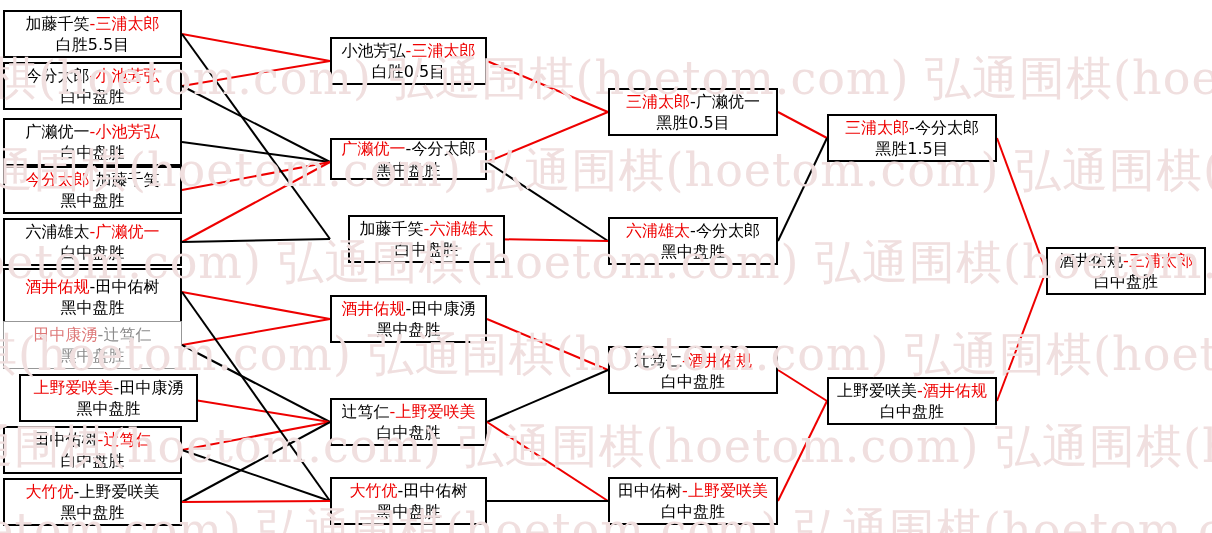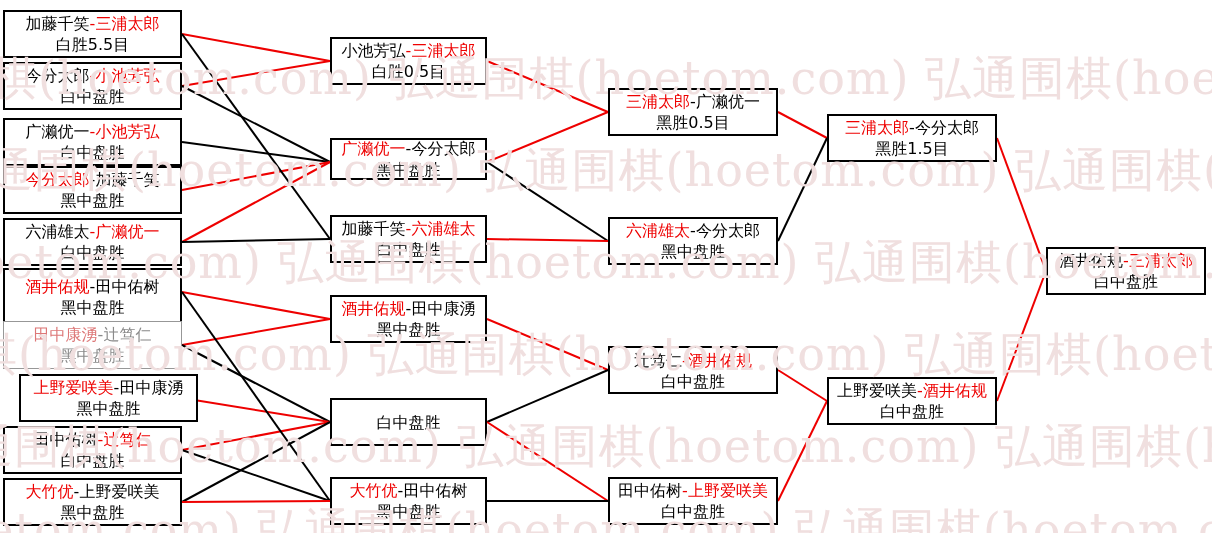--- a/index.html
+++ b/index.html
@@ -105,29 +105,30 @@
     <div class="l2">黑中盘胜</div>
   </div>
       <div class="match" style="left: 330px; top: 37px; width: 157px; height: 48px;">
     <div class="l1"><span class="p1">小池芳弘</span><span class="sep win">-</span><span class="p2 win">三浦太郎</span></div>
     <div class="l2">白胜0.5目</div>
   </div>
       <div class="match" style="left: 330px; top: 138px; width: 157px; height: 42px;">
     <div class="l1"><span class="p1 win">广濑优一</span><span class="sep">-</span><span class="p2">今分太郎</span></div>
     <div class="l2">黑中盘胜</div>
   </div>
-      <div class="match" style="left: 330px; top: 215px; width: 157px; height: 48px;">
+      <div class="match" style="left: 348px; top: 215px; width: 157px; height: 48px;">
     <div class="l1"><span class="p1">加藤千笑</span><span class="sep win">-</span><span class="p2 win">六浦雄太</span></div>
     <div class="l2">白中盘胜</div>
   </div>
       <div class="match" style="left: 330px; top: 295px; width: 157px; height: 48px;">
     <div class="l1"><span class="p1 win">酒井佑规</span><span class="sep">-</span><span class="p2">田中康湧</span></div>
     <div class="l2">黑中盘胜</div>
   </div>
       <div class="match" style="left: 330px; top: 398px; width: 157px; height: 48px;">
+    <div class="l1"><span class="p1">辻笃仁</span><span class="sep win">-</span><span class="p2 win">上野爱咲美</span></div>
     <div class="l2">白中盘胜</div>
   </div>
       <div class="match" style="left: 330px; top: 477px; width: 157px; height: 48px;">
     <div class="l1"><span class="p1 win">大竹优</span><span class="sep">-</span><span class="p2">田中佑树</span></div>
     <div class="l2">黑中盘胜</div>
   </div>
       <div class="match" style="left: 608px; top: 88px; width: 170px; height: 48px;">
     <div class="l1"><span class="p1 win">三浦太郎</span><span class="sep">-</span><span class="p2">广濑优一</span></div>
     <div class="l2">黑胜0.5目</div>
   </div>

